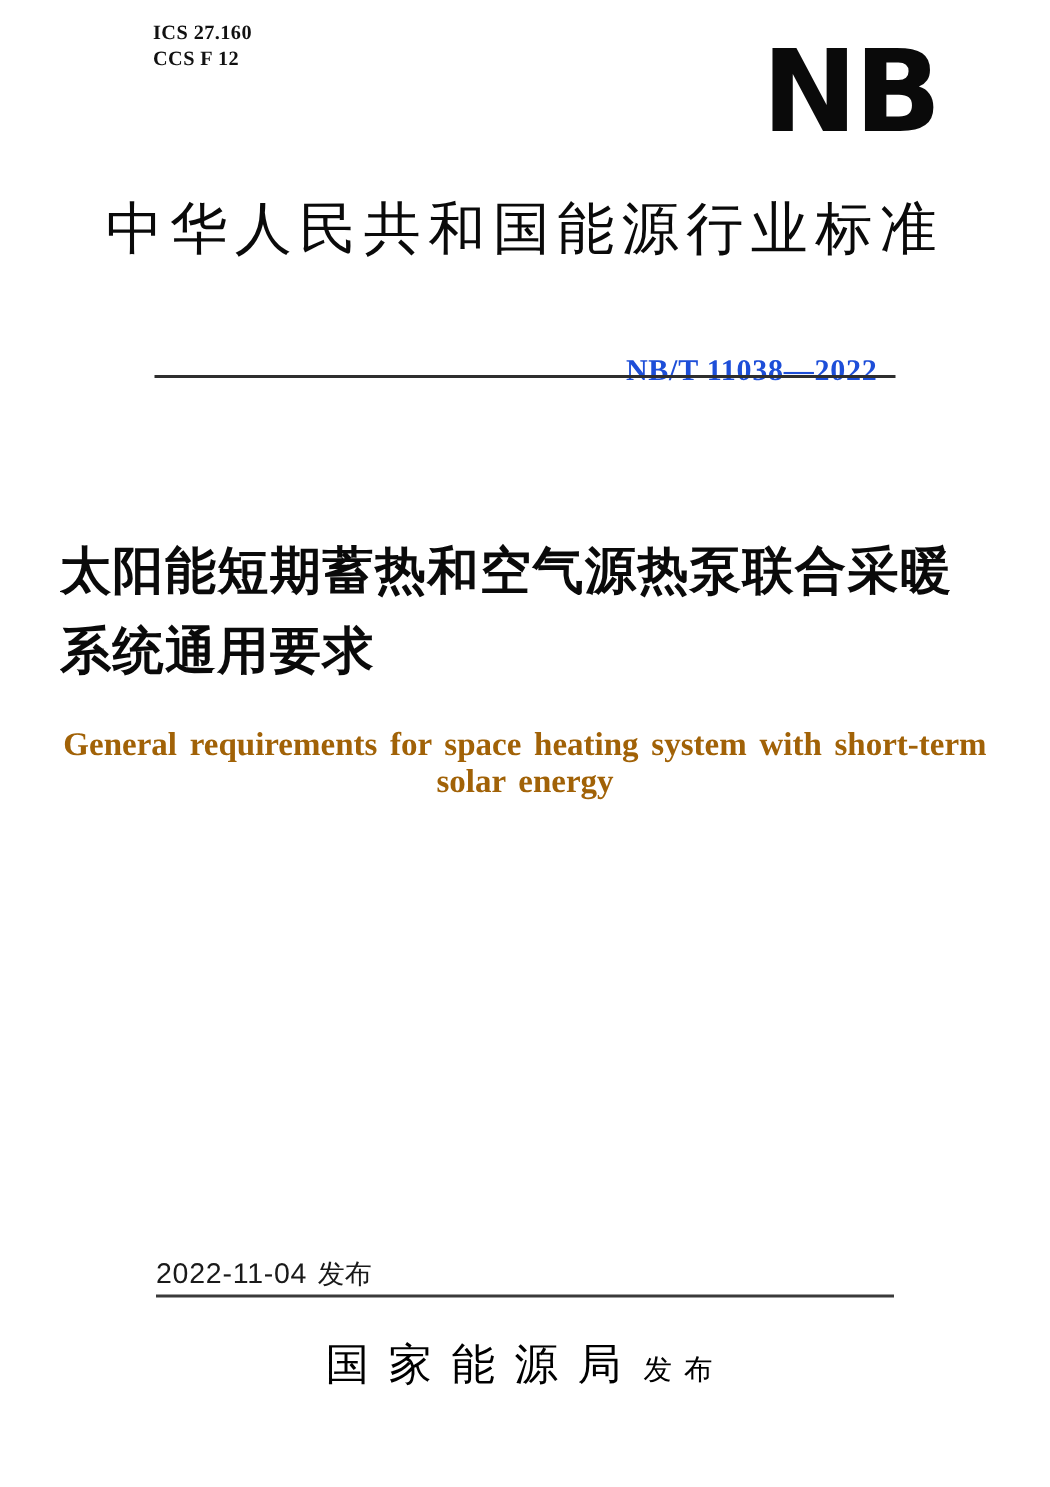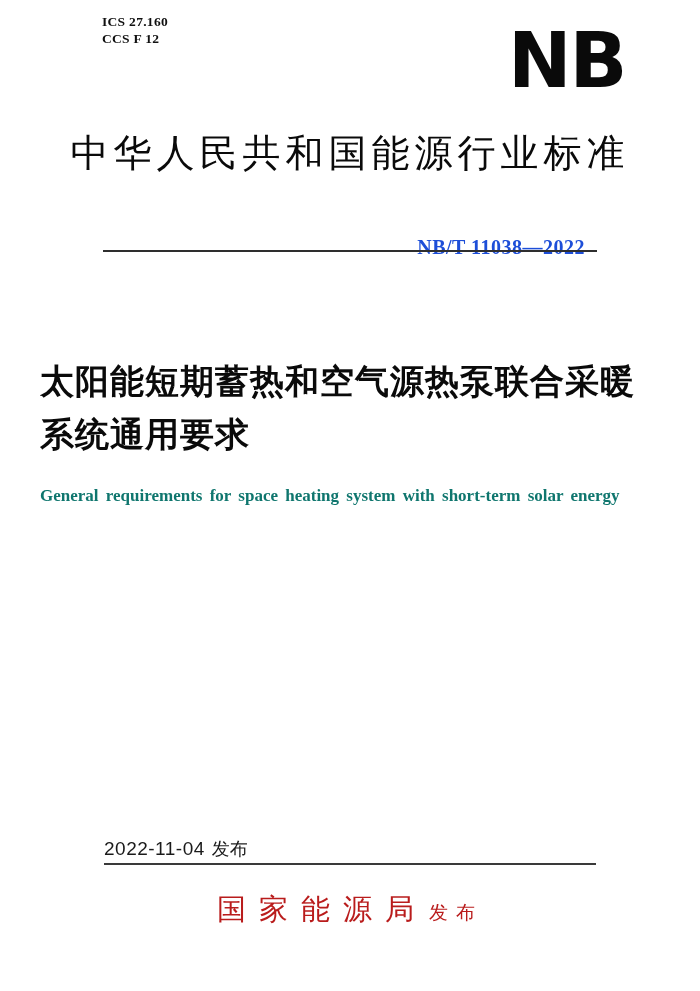--- a/index.html
+++ b/index.html
@@ -72,27 +72,27 @@
     font-size: 34px;
     line-height: 53px;
     letter-spacing: 1px;
     color: #0a0a0a;
   }
   .title-en {
     position: absolute;
     left: 0;
     right: 0;
     top: 483px;
-    text-align: left;
+    text-align: center;
     font-family: "Liberation Serif", serif;
     font-weight: bold;
-    font-size: 17px;
+    font-size: 22px;
     line-height: 25px;
     word-spacing: 3px;
-    color: #0f766e;
+    color: #a16207;
   }
   .dates-row {
     position: absolute;
     left: 64px;
     right: 64px;
     top: 838px;
     display: flex;
     justify-content: space-between;
     align-items: flex-start;
     font-size: 19px;
@@ -101,21 +101,21 @@
   }
   .date-value { letter-spacing: 0.5px; }
   .date-label { margin-left: 7px; font-size: 18px; }
   .publisher-row {
     position: absolute;
     left: 0;
     right: 0;
     top: 890px;
     text-align: center;
     font-family: "Liberation Serif", serif;
-    color: #b91c1c;
+    color: #000000;
     white-space: nowrap;
   }
   .agency { font-size: 29px; letter-spacing: 13px; }
   .pub-label { font-size: 19px; letter-spacing: 8px; margin-left: 2px; }
 </style>
 </head>
 <body>
 
 <div class="page">
 

